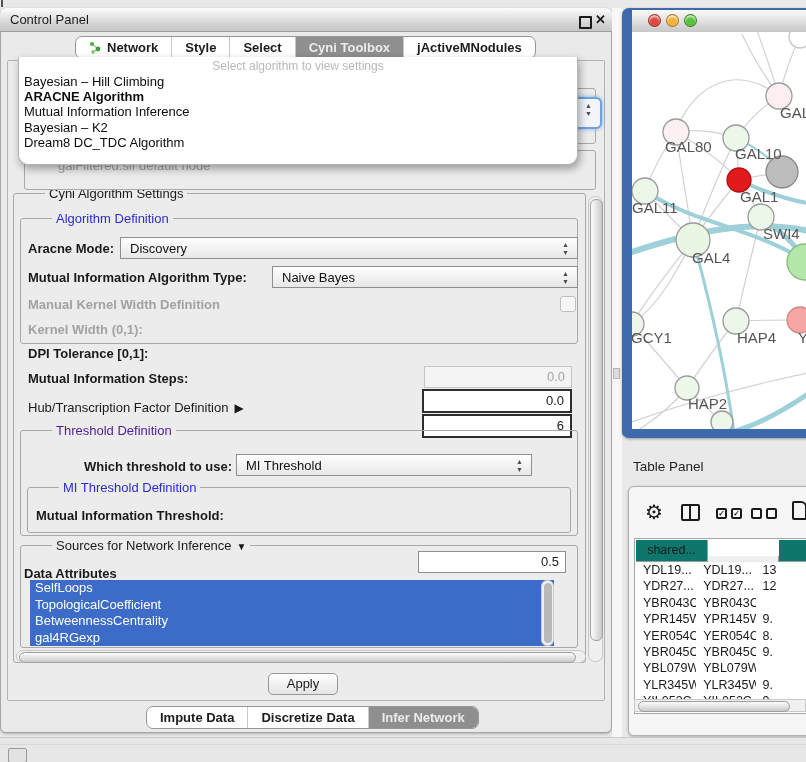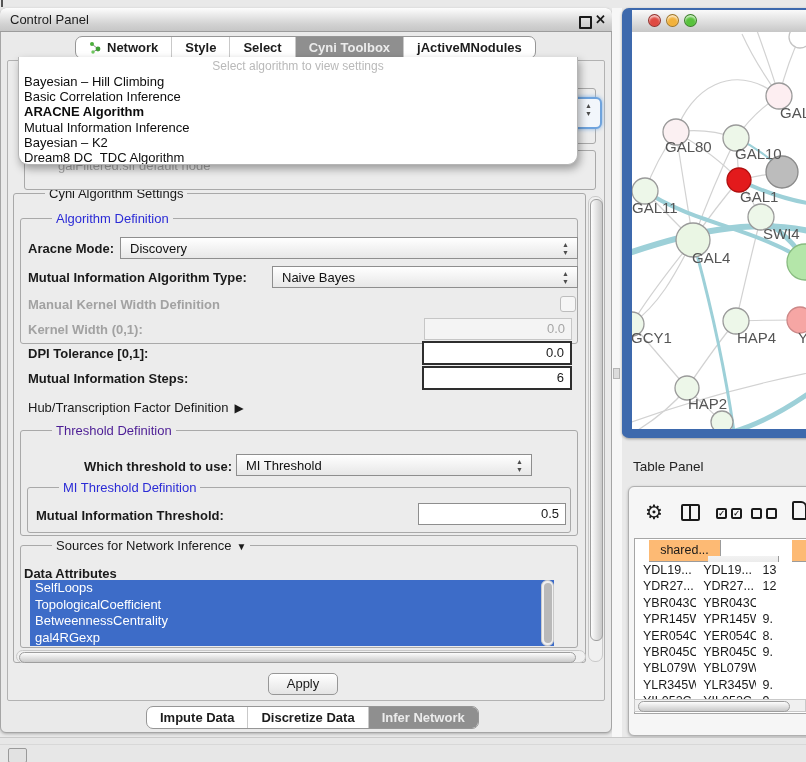--- a/index.html
+++ b/index.html
@@ -33,21 +33,21 @@
   .lbl{font-size:13px;font-weight:bold;white-space:nowrap;}
   .lbl.dis{color:#a2a2a2;}
   .lbl.plain{font-weight:normal;}
   .combo{height:22px;border:1px solid #8e8e8e;border-radius:0;background:linear-gradient(#ffffff,#e7e7e7);
          font-size:13px;line-height:21px;padding-left:9px;box-sizing:border-box;color:#111;}
   .stepper{position:absolute;right:7px;top:3px;width:9px;height:16px;display:flex;flex-direction:column;
            align-items:center;color:#4d4d4d;font-size:7px;line-height:8px;}
   .stepper::before{content:"▲";}
   .stepper::after{content:"▼";}
   .field{height:20px;background:#fff;font-size:13px;line-height:20px;text-align:right;padding-right:6px;
-         box-sizing:content-box;}
+         box-sizing:content-box;margin-top:48px;}
   .field.dark{border:2px solid #2e2e2e;}
   .field.lite{border:1px solid #8e8e8e;}
   .field.dis{border:1px solid #c6c6c6;background:#f4f4f4;color:#a6a6a6;}
   .chk{width:14px;height:14px;border:1px solid #bdbdbd;border-radius:3px;background:#f6f6f6;}
   .tri-right::after{content:"▶";font-size:12px;margin-left:6px;}
   .tri-down::after{content:"▼";font-size:10px;margin-left:5px;}
   
   .sc-track{background:#f0f0f0;border:1px solid #c9c9c9;border-radius:7px;box-sizing:border-box;}
   .sc-thumb{background:linear-gradient(90deg,#fdfdfd,#c9c9c9);border:1px solid #9e9e9e;border-radius:6px;}
   .sc-thumb.h{background:linear-gradient(#fdfdfd,#c9c9c9);}
@@ -90,21 +90,21 @@
   .cb-pair{display:flex;gap:4px;}
   .cb{width:11px;height:11px;border:2px solid #1a1a1a;border-radius:2px;box-sizing:border-box;font-size:8px;
       line-height:8px;text-align:center;font-weight:bold;}
   .cb.checked::after{content:"✓";}
   #ic-checked{left:716px;top:508px;}
   #ic-unchecked{left:751px;top:508px;}
   #ic-page{left:792px;top:501px;width:15px;height:19px;border:2px solid #1a1a1a;border-radius:2px 6px 2px 2px;box-sizing:border-box;}
   #tbl-box{left:634px;top:538px;width:172px;height:176px;border:1px solid #a6a6a6;border-right:none;box-sizing:border-box;background:#fff;}
   .th{position:absolute;top:540px;height:22px;box-sizing:border-box;border-right:1px solid #9b9b9b;
       border-bottom:1px solid #9b9b9b;font-size:12.5px;text-align:center;line-height:21px;}
-  .th.hl{background:#fdba74;margin-left:13px;}
+  .th.hl{background:#0f766e;}
   .th.plain{background:linear-gradient(#f2f2f2,#dddddd);margin-top:16px;}
   #tp-rows{left:636px;top:562px;width:170px;height:137px;overflow:hidden;background:#fff;}
   .tp-row{display:flex;height:16.4px;font-size:12.5px;line-height:16.4px;}
   .tp-cell{padding-left:7px;box-sizing:border-box;overflow:hidden;white-space:nowrap;}
   
   #bottom-strip{left:0;top:737px;width:806px;height:25px;background:#e7e7e7;border-top:1px solid #c9c9c9;}
   #bottom-strip::after{content:"";position:absolute;left:0;top:6px;width:100%;height:1px;background:#d8d8d8;}
   #mini-square{left:8px;top:748px;width:17px;height:13px;border:1px solid #9a9a9a;background:#e2e2e2;border-radius:2px;}
   #corner-tick{left:1px;top:0;width:2px;height:7px;background:#555;}
   #gap{left:612px;top:8px;width:10px;height:729px;background:#f7f7f7;}
@@ -231,21 +231,20 @@
   </div>
   <div class="tab selected">
     <span>Infer Network</span>
   </div>
 </div>
 
 <div id="algo-popup" class="abs">
   <div id="popup-header">Select algorithm to view settings</div>
   <div id="popup-items">
       <div class="pop-item">Bayesian – Hill Climbing</div>
-      <div class="pop-item">Basic Correlation Inference</div>
       <div class="pop-item bold">ARACNE Algorithm</div>
       <div class="pop-item">Mutual Information Inference</div>
       <div class="pop-item">Bayesian – K2</div>
       <div class="pop-item">Dream8 DC_TDC Algorithm</div>
     </div>
 </div>
 
 <div id="gap" class="abs"></div>
 <div id="grip" class="abs"></div>
 

